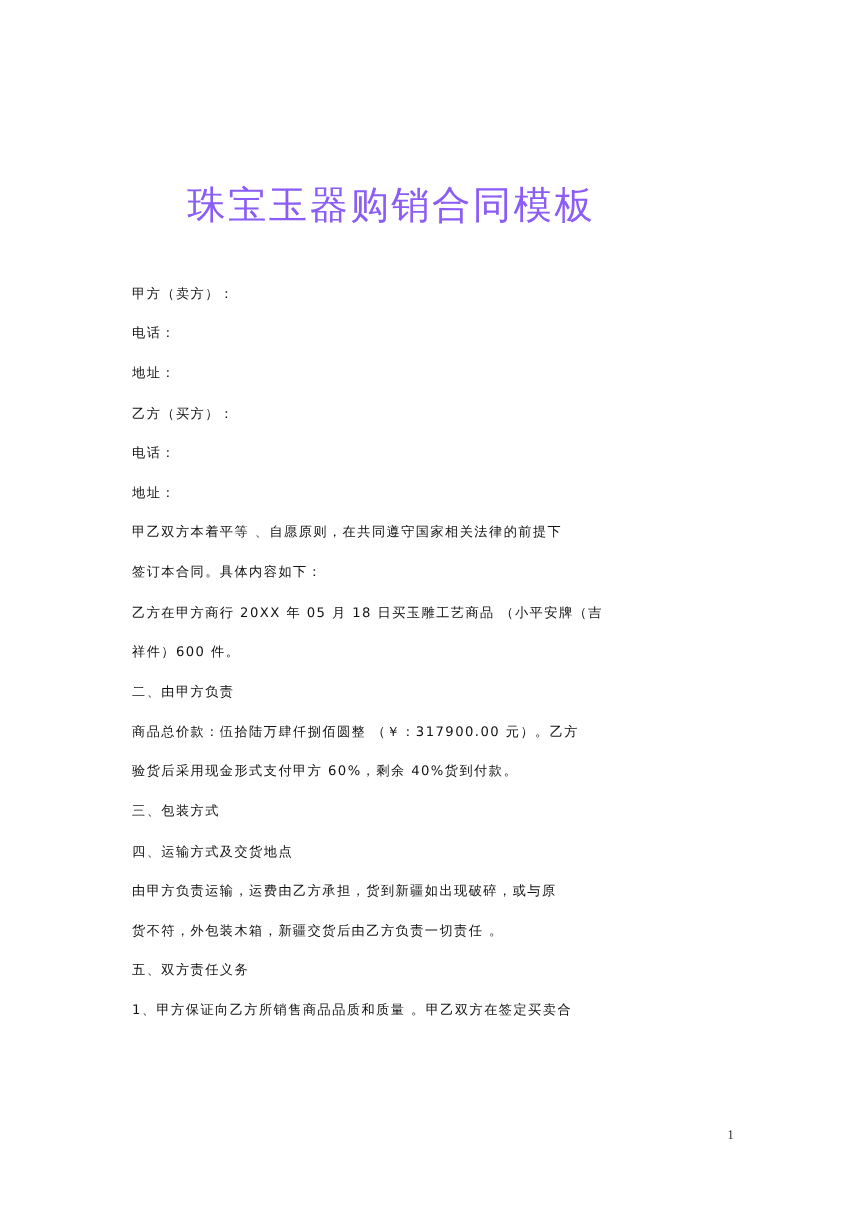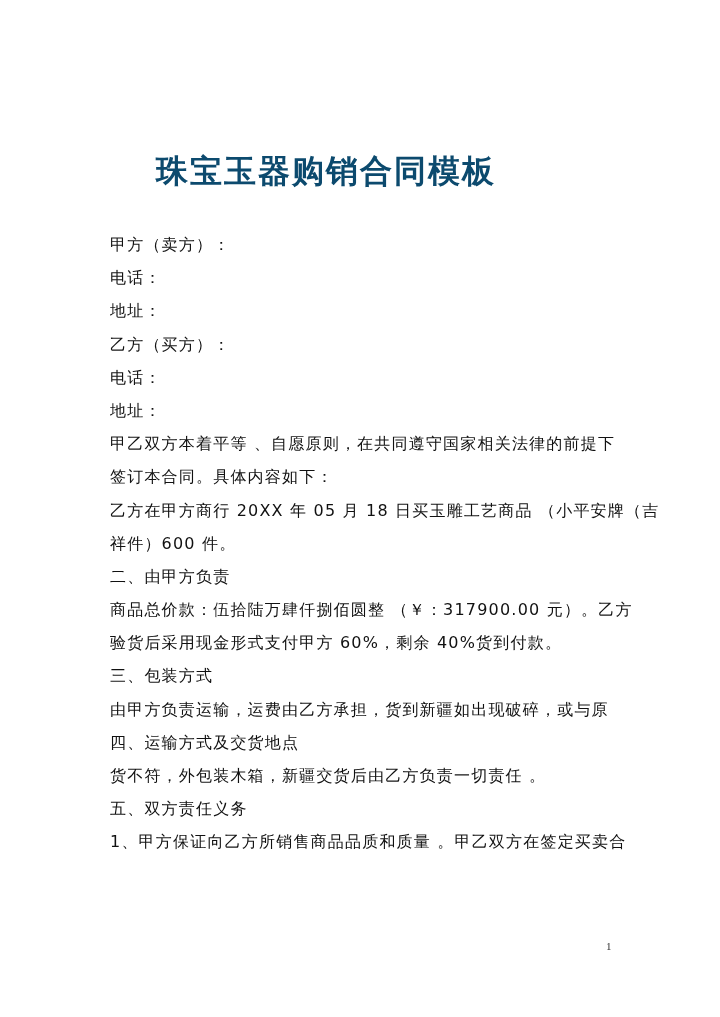--- a/index.html
+++ b/index.html
@@ -1,21 +1,21 @@
 <!DOCTYPE html>
 <html><head>
   <meta charset="utf-8">
   <style>
     html, body { margin: 0; padding: 0; background: #ffffff; }
     body { width: 720px; height: 1017px; position: relative; overflow: hidden;
            font-family: "DejaVu Sans", "Liberation Sans", sans-serif; color: #111; }
     .title { position: absolute; top: 150px; left: 0; width: 652px; text-align: center;
-             font-size: 32px; letter-spacing: 2px; font-weight: bold; color: #0c4a6e; }
+             font-size: 32px; letter-spacing: 2px; font-weight: normal; color: #8b5cf6; }
     .body-text { position: absolute; left: 110px; top: 228px; width: 500px; }
-    .line { height: 33.2px; line-height: 33.2px; font-size: 16px; white-space: nowrap; letter-spacing: 1.2px; }
+    .line { height: 33.2px; line-height: 33.2px; font-size: 11px; white-space: nowrap; letter-spacing: 1.2px; }
     .page-num { position: absolute; left: 606px; top: 940px; font-size: 11px; color: #333;
                 font-family: "Liberation Serif", serif; }
   </style>
 </head>
 <body>
 
 <div class="title">珠宝玉器购销合同模板</div>
 
 <div class="body-text">
   <div class="line">甲方（卖方）：</div>
@@ -25,20 +25,20 @@
   <div class="line">电话：</div>
   <div class="line">地址：</div>
   <div class="line">甲乙双方本着平等 、自愿原则，在共同遵守国家相关法律的前提下</div>
   <div class="line">签订本合同。具体内容如下：</div>
   <div class="line">乙方在甲方商行 20XX 年 05 月 18 日买玉雕工艺商品 （小平安牌（吉</div>
   <div class="line">祥件）600 件。</div>
   <div class="line">二、由甲方负责</div>
   <div class="line">商品总价款：伍拾陆万肆仟捌佰圆整 （￥：317900.00 元）。乙方</div>
   <div class="line">验货后采用现金形式支付甲方 60%，剩余 40%货到付款。</div>
   <div class="line">三、包装方式</div>
+  <div class="line">四、运输方式及交货地点</div>
   <div class="line">由甲方负责运输，运费由乙方承担，货到新疆如出现破碎，或与原</div>
-  <div class="line">四、运输方式及交货地点</div>
   <div class="line">货不符，外包装木箱，新疆交货后由乙方负责一切责任 。</div>
   <div class="line">五、双方责任义务</div>
   <div class="line">1、甲方保证向乙方所销售商品品质和质量 。甲乙双方在签定买卖合</div>
 </div>
 
 <div class="page-num">1</div>
 
 </body></html>

